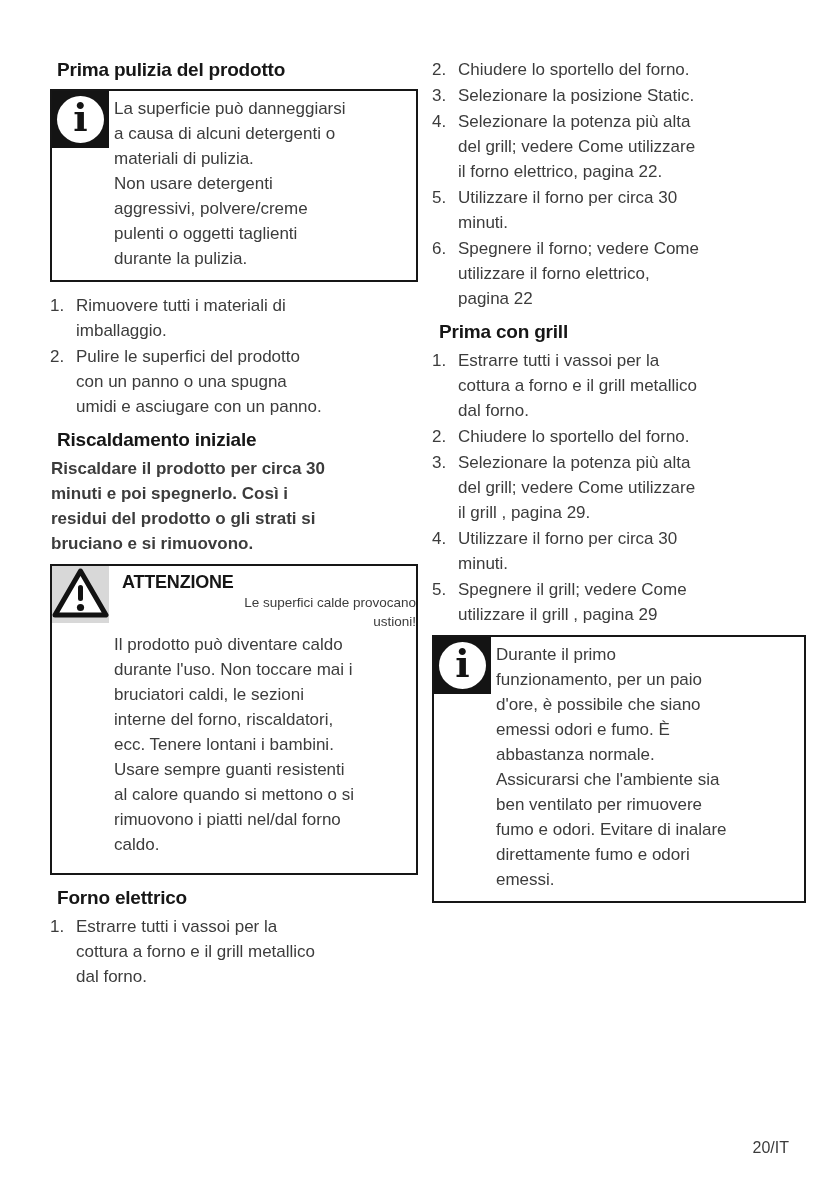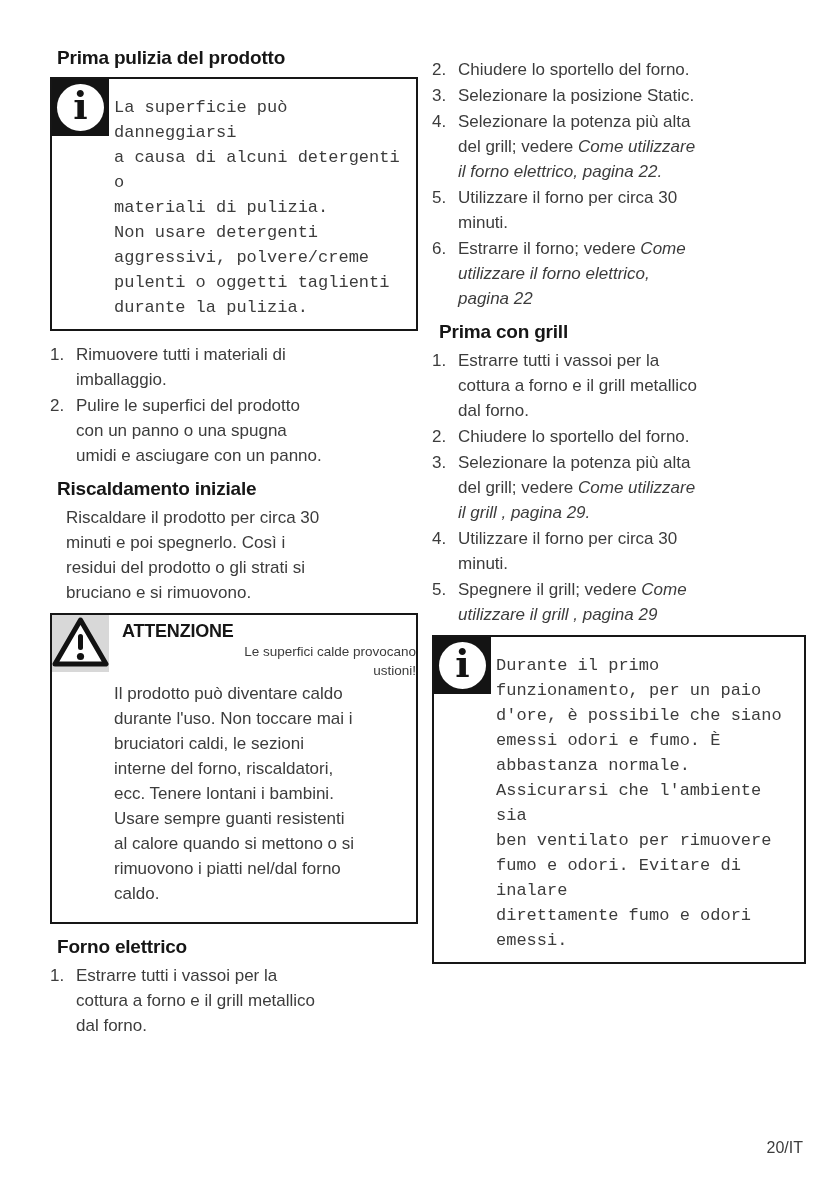--- a/index.html
+++ b/index.html
@@ -3,51 +3,51 @@
 <meta charset="utf-8">
 <style>
   html,body { margin:0; padding:0; }
   body {
     width:837px; height:1190px; background:#ffffff; position:relative;
     font-family:"Liberation Sans","DejaVu Sans",sans-serif;
     color:var(--text,#3c3c3c); font-size:17px; overflow:hidden;
   }
   .page { position:absolute; inset:0; }
   .column { position:absolute; }
-  #col-left  { left:50px; top:46px; width:368px; }
+  #col-left  { left:50px; top:58px; width:368px; }
   #col-right { left:432px; top:57px; width:374px; }
 
   .heading {
     font-weight:700; font-size:19px; color:var(--heading,#161616);
     margin:9px 0 5px 7px; line-height:23px; letter-spacing:-0.2px;
   }
   .column > .heading:first-child { margin-top:0; }
   .column > :first-child { margin-top:0; }
 
-  .para { line-height:25px; white-space:pre-line; margin:0 0 2px 16px; }
+  .para { line-height:25px; white-space:pre-line; margin:0 0 2px 1px;font-weight:bold; }
 
   .list { margin:2px 0 3px 0; }
   .li { display:flex; line-height:25px; margin-bottom:1px; }
   .num { width:26px; flex:none; }
   .litext { flex:1; white-space:pre-line; }
-  .em { font-style:italic; }
+  .em { }
 
   .box { border:2px solid var(--border,#161616); position:relative; margin:8px 0 11px 0; }
   .icon-frame { position:absolute; top:0; left:0; width:57px; height:57px; }
-  .box-body { margin-left:62px; padding:16px 2px 9px 0; line-height:25px; white-space:pre-line;font-family:Liberation Mono, monospace; }
+  .box-body { margin-left:62px; padding:5px 2px 9px 0; line-height:25px; white-space:pre-line; }
 
   .info-icon { width:57px; height:57px; background:#141414; display:flex; align-items:center; justify-content:center; }
   .info-circle { width:47px; height:47px; border-radius:50%; background:#ffffff; display:flex; align-items:center; justify-content:center; }
   .info-i { font-family:"DejaVu Serif","Liberation Serif",serif; font-weight:700; font-size:38px; line-height:1; color:#141414; transform:translateY(-2px); }
 
   .warn-title { font-weight:700; font-size:18px; color:var(--heading,#161616); margin-left:70px; padding-top:5px; line-height:22px; letter-spacing:-0.2px; }
   .warn-sub { margin-left:62px; font-size:13.5px; line-height:19px; white-space:pre-line;text-align:right; }
   .warn-text { margin-left:62px; line-height:25px; white-space:pre-line; padding:1px 2px 16px 0; }
 
-  .footer { position:absolute; right:34px; top:1138px; font-size:16px; line-height:20px; }
+  .footer { position:absolute; right:48px; top:1138px; font-size:16px; line-height:20px; }
 </style>
 </head>
 <body>
 
 <div class="page">
   <div class="column" id="col-left">
       <div class="heading">Prima pulizia del prodotto</div>
       <div class="box">
         <div class="icon-frame">
           <div class="info-icon">
@@ -128,21 +128,21 @@
 del grill; vedere </span><span class="em">Come utilizzare
 il forno elettrico, pagina 22.</span></div>
         </div>
         <div class="li">
           <div class="num">5.</div>
           <div class="litext"><span>Utilizzare il forno per circa 30
 minuti.</span></div>
         </div>
         <div class="li">
           <div class="num">6.</div>
-          <div class="litext"><span>Estrarre il forno; vedere </span><span class="em">Come
+          <div class="litext"><span>Spegnere il forno; vedere </span><span class="em">Come
 utilizzare il forno elettrico,
 pagina 22</span></div>
         </div>
       </div>
       <div class="heading">Prima con grill</div>
       <div class="list">
         <div class="li">
           <div class="num">1.</div>
           <div class="litext"><span>Estrarre tutti i vassoi per la
 cottura a forno e il grill metallico

